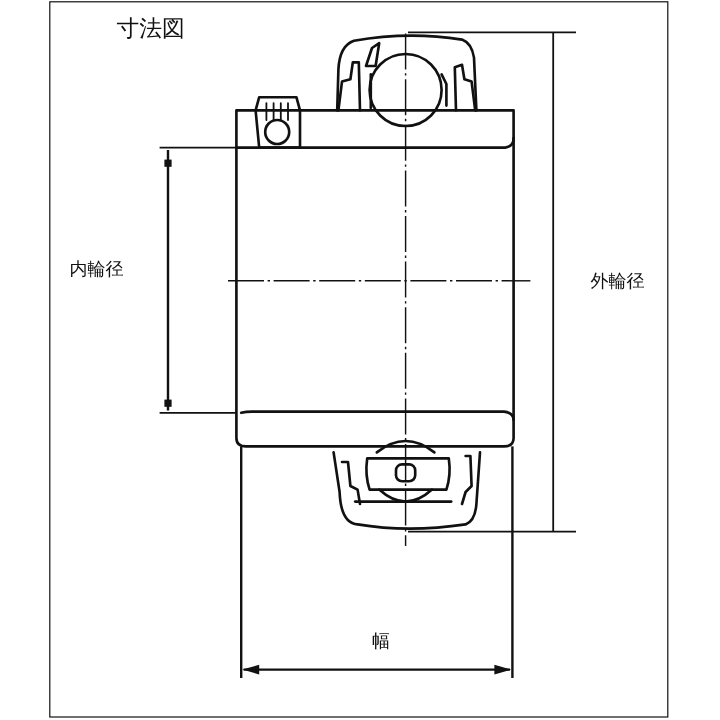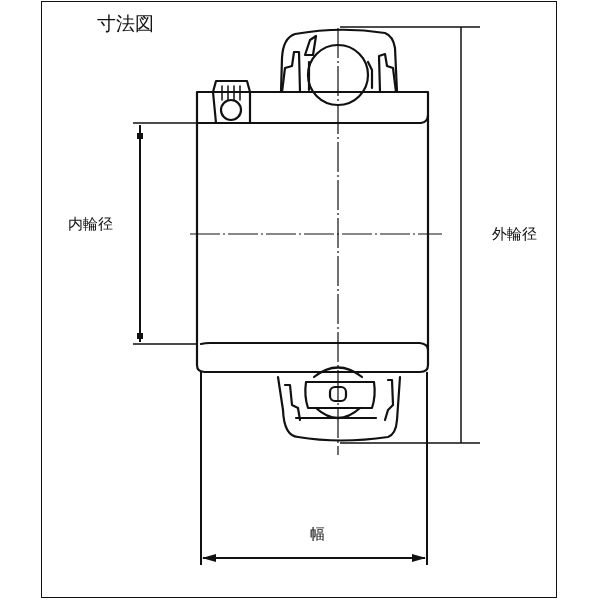--- a/index.html
+++ b/index.html
@@ -69,15 +69,15 @@
     <line x1="203" y1="558" x2="425" y2="558" stroke-width="2"></line>
   </g>
   <g fill="#111">
     <path d="M202,558 L216,554 L216,562 Z"></path>
     <path d="M426,558 L412,554 L412,562 Z"></path>
     <rect x="137" y="133" width="6" height="6"></rect>
     <rect x="137" y="333" width="6" height="6"></rect>
   </g>
 </svg>
 
-<div class="label" style="left:68px; top:215px;font-family:Liberation Serif, serif;">内輪径</div>
+<div class="label" style="left:58px; top:215px;font-family:Liberation Serif, serif;">内輪径</div>
 <div class="label" style="left:492px; top:225px;">外輪径</div>
 <div class="label" style="left:310px; top:525px;">幅</div>
 
 </body></html>

